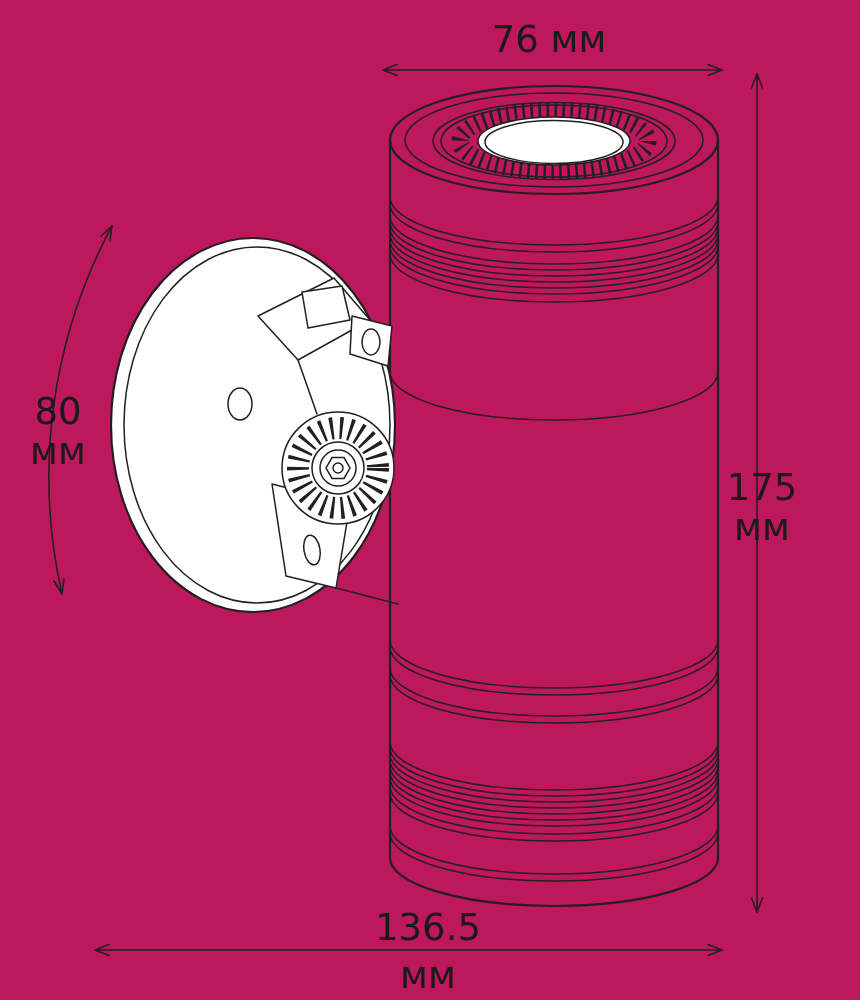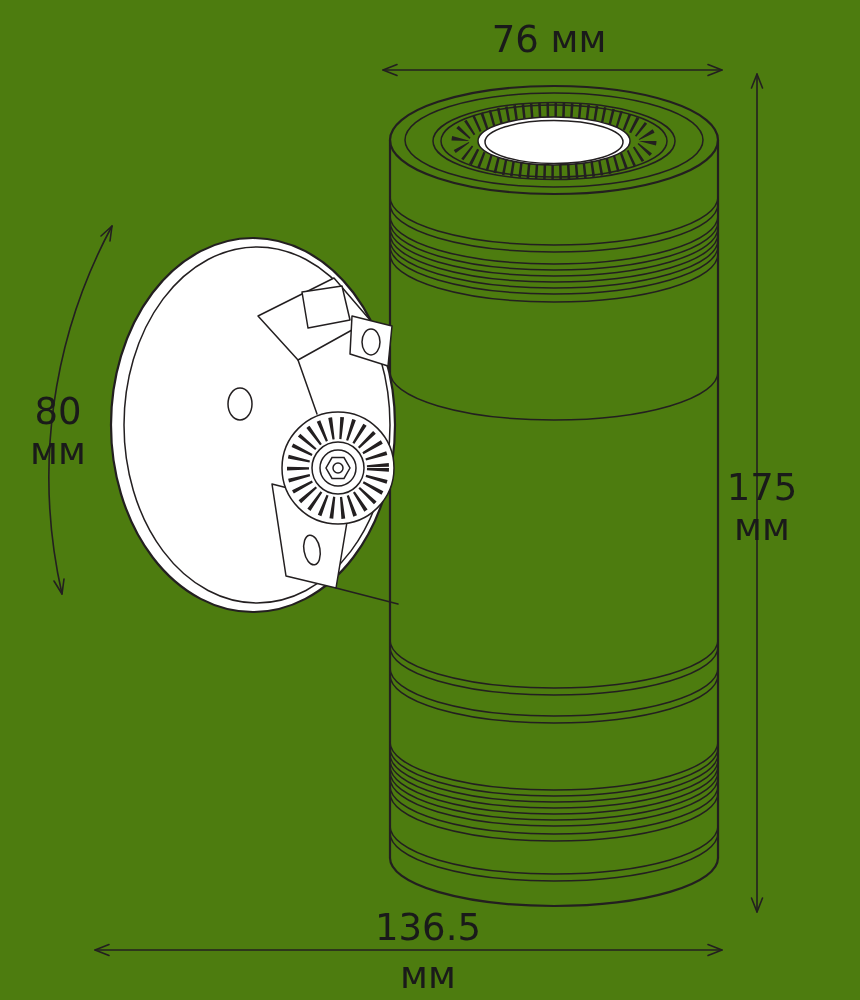--- a/index.html
+++ b/index.html
@@ -1,16 +1,16 @@
 <!DOCTYPE html>
 <html><head>
 <meta charset="utf-8">
 <style>
   html,body{margin:0;padding:0;background:#ffffff;}
-  .canvas{position:relative;width:860px;height:1000px;background:#4d7c0f;
+  .canvas{position:relative;width:860px;height:1000px;background:#be185d;
           font-family:"DejaVu Sans",sans-serif;overflow:hidden;}
   svg{display:block;}
   .ln{fill:none;stroke:#231f20;stroke-width:1.5;stroke-linecap:round;}
   .ln2{stroke-width:2.2;}
   .fillw{fill:#ffffff;stroke:#231f20;stroke-width:1.5;stroke-linejoin:round;}
   .fillw2{fill:#ffffff;stroke:#231f20;stroke-width:2.2;stroke-linejoin:round;}
   .ribs{fill:none;stroke:#231f20;stroke-width:17;stroke-dasharray:2.5 5.5;}
   .teeth{fill:none;stroke:#231f20;stroke-width:22;stroke-dasharray:3 6.5;}
   .dim{fill:none;stroke:#231f20;stroke-width:1.6;stroke-linecap:round;stroke-linejoin:round;}
   .lbl{font-size:37px;fill:#1a1a1a;}

